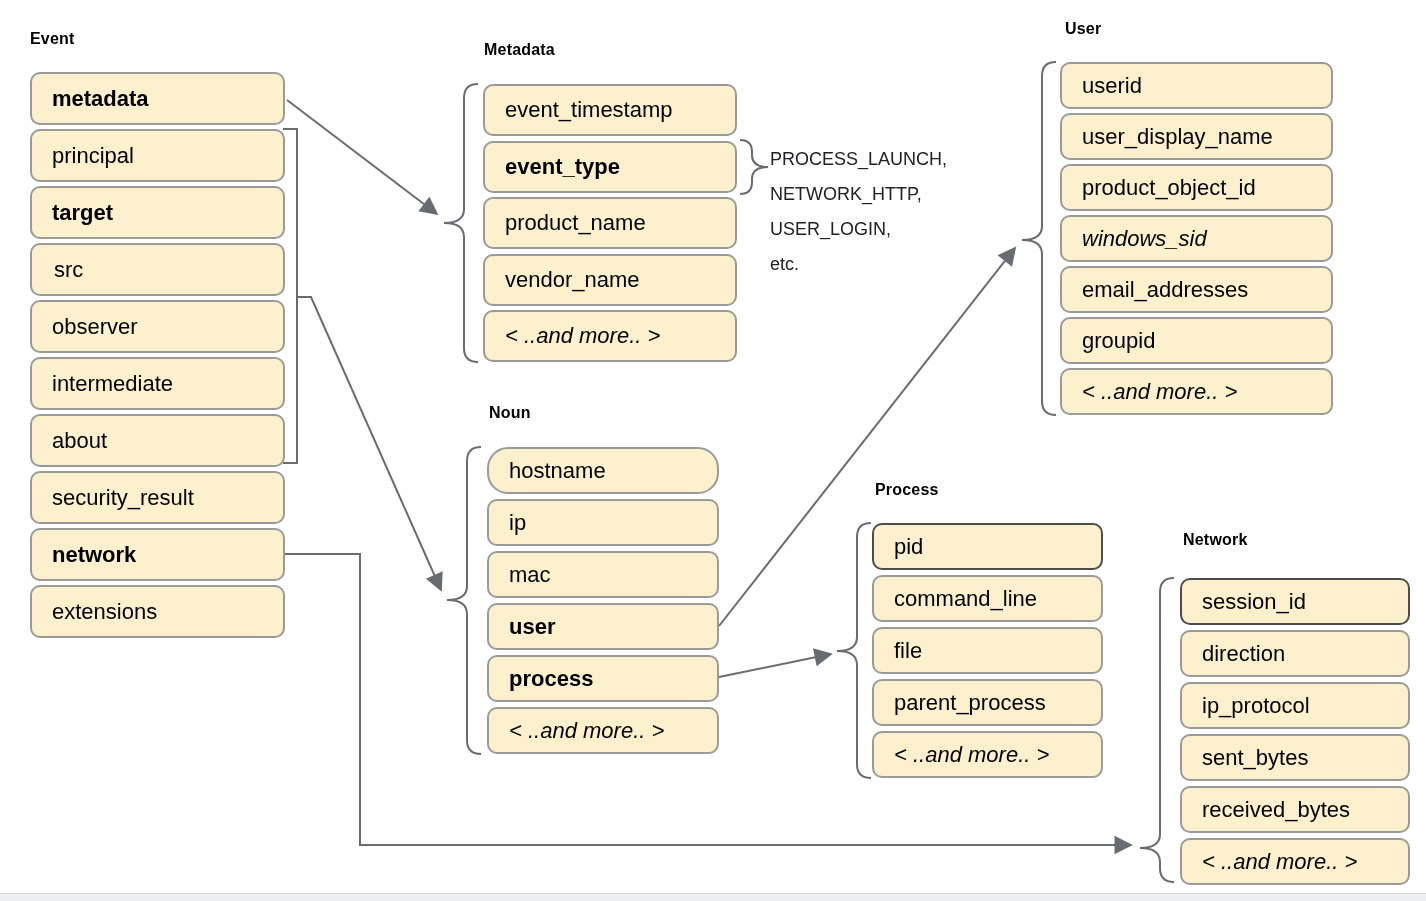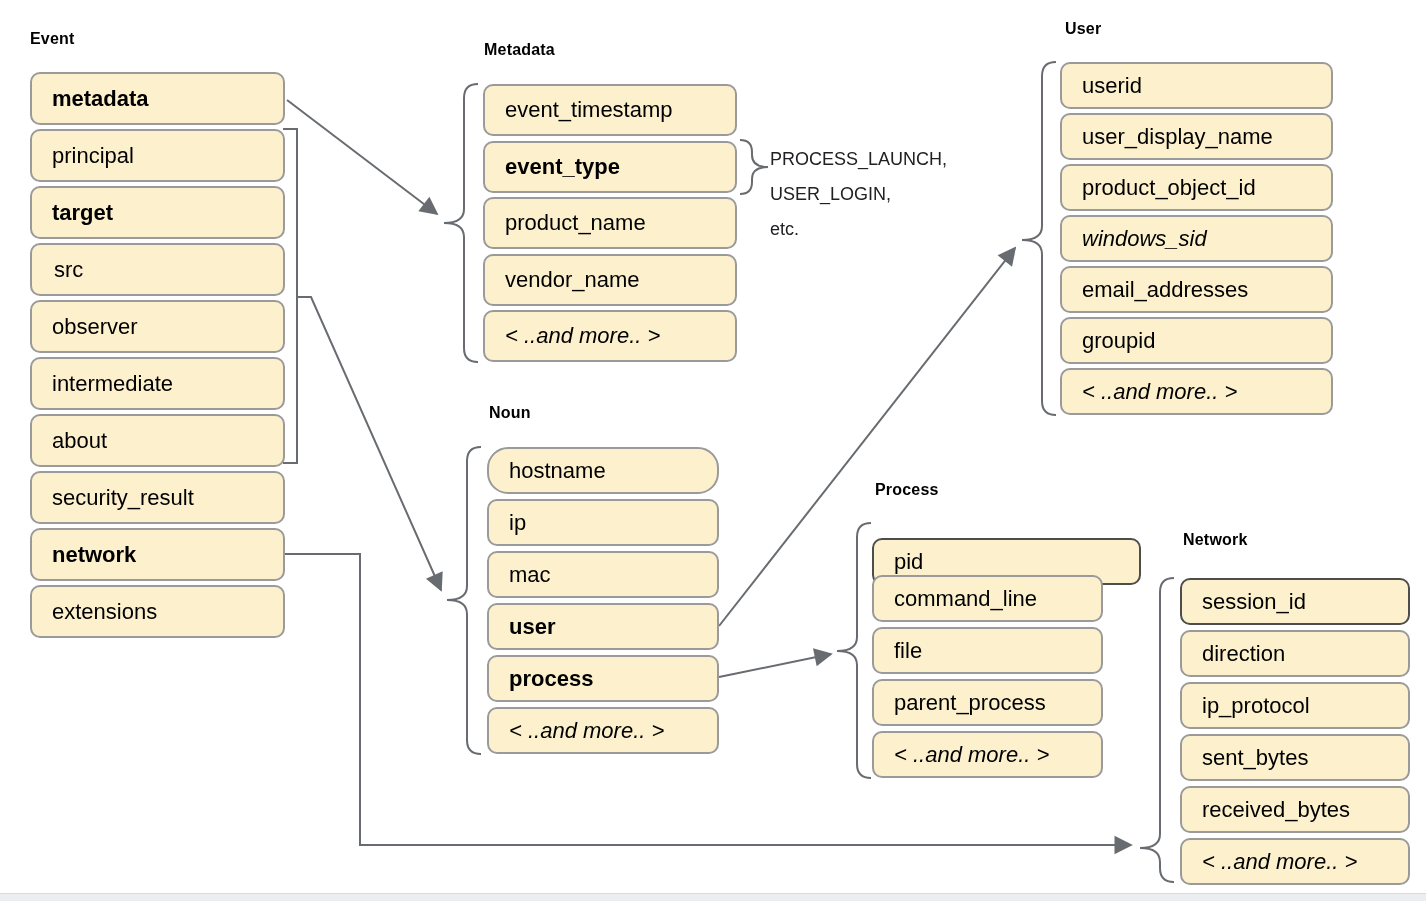--- a/index.html
+++ b/index.html
@@ -120,35 +120,36 @@
   <div class="boxes" id="boxes-user" style="left: 1060px; top: 62px;">
       <div class="box" style="top: 0px; width: 273px; height: 47px;">userid</div>
       <div class="box" style="top: 51px; width: 273px; height: 47px;">user_display_name</div>
       <div class="box" style="top: 102px; width: 273px; height: 47px;">product_object_id</div>
       <div class="box" style="top: 153px; width: 273px; height: 47px; font-style: italic;">windows_sid</div>
       <div class="box" style="top: 204px; width: 273px; height: 47px;">email_addresses</div>
       <div class="box" style="top: 255px; width: 273px; height: 47px;">groupid</div>
       <div class="box italic" style="top: 306px; width: 273px; height: 47px;">&lt; ..and more.. &gt;</div>
     </div>
   <div class="boxes" id="boxes-process" style="left: 872px; top: 523px;">
-      <div class="box darker" style="top: 15px; width: 269px; height: 47px;">pid</div>
+      <div class="box darker" style="top: 0px; width: 231px; height: 47px;">pid</div>
       <div class="box" style="top: 52px; width: 231px; height: 47px;">command_line</div>
       <div class="box" style="top: 104px; width: 231px; height: 47px;">file</div>
       <div class="box" style="top: 156px; width: 231px; height: 47px;">parent_process</div>
       <div class="box italic" style="top: 208px; width: 231px; height: 47px;">&lt; ..and more.. &gt;</div>
     </div>
   <div class="boxes" id="boxes-network" style="left: 1180px; top: 578px;">
       <div class="box darker" style="top: 0px; width: 230px; height: 47px;">session_id</div>
       <div class="box" style="top: 52px; width: 230px; height: 47px;">direction</div>
       <div class="box" style="top: 104px; width: 230px; height: 47px;">ip_protocol</div>
       <div class="box" style="top: 156px; width: 230px; height: 47px;">sent_bytes</div>
       <div class="box" style="top: 208px; width: 230px; height: 47px;">received_bytes</div>
       <div class="box italic" style="top: 260px; width: 230px; height: 47px;">&lt; ..and more.. &gt;</div>
     </div>
 
   <div id="annotation">
     <div>PROCESS_LAUNCH,</div>
+    <div>NETWORK_HTTP,</div>
     <div>USER_LOGIN,</div>
     <div>etc.</div>
   </div>
 
   <div id="footer-strip"></div>
 </div>
 
 </body></html>

